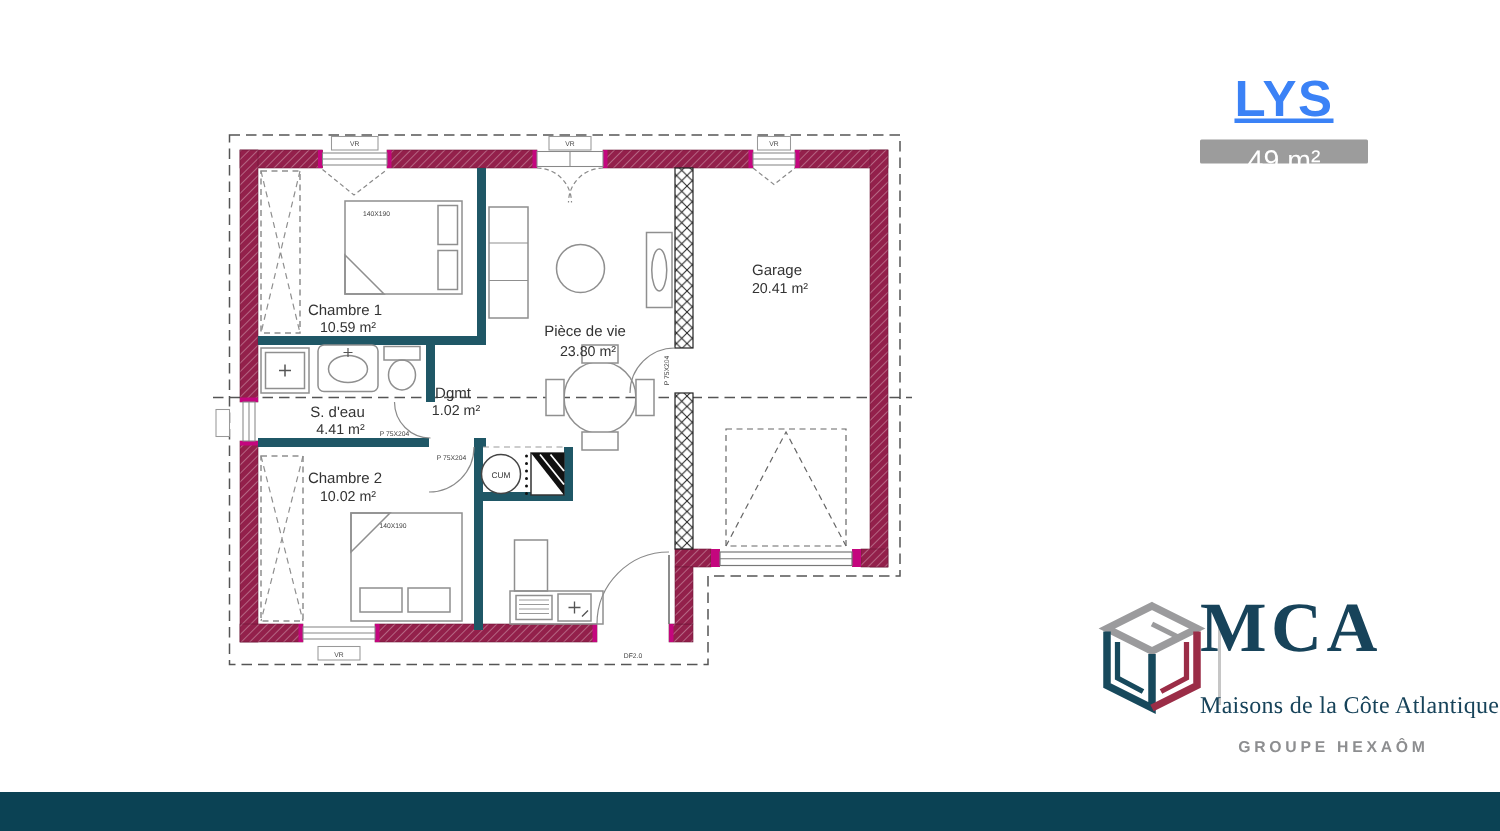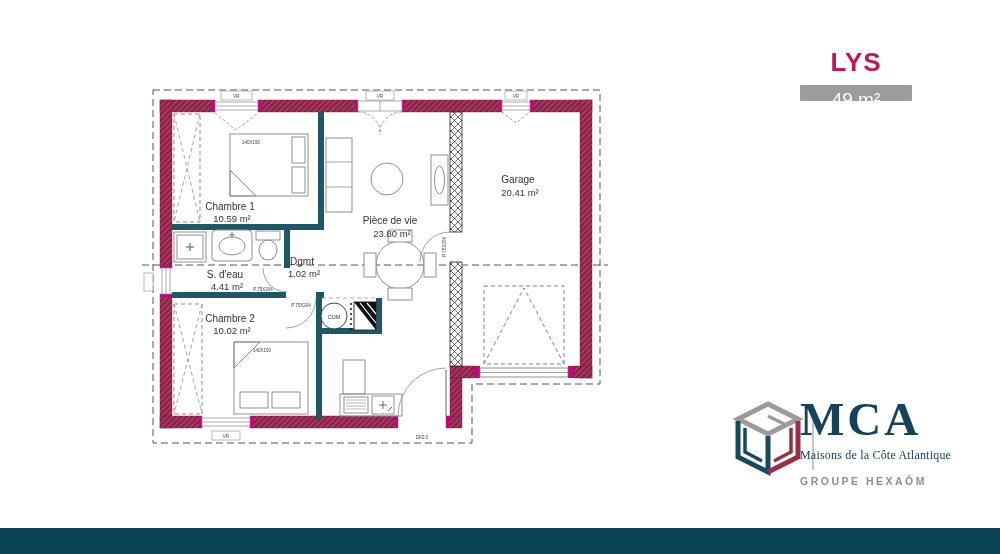--- a/index.html
+++ b/index.html
@@ -2,30 +2,30 @@
 <html><head>
 <meta charset="utf-8">
 <style>
   html,body{margin:0;padding:0;}
   body{font-family:"Liberation Sans",sans-serif;}
   .canvas{position:relative;width:1000px;height:554px;background:#ffffff;overflow:hidden;}
   .abs{position:absolute;}
 
   
   .titleblock{left:800px;top:48px;width:112px;text-align:center;}
-  .plan-name{font-size:26px;font-weight:bold;color:#be185d;letter-spacing:1px;line-height:1.1;}
+  .plan-name{font-size:34px;font-weight:bold;color:#3b82f6;letter-spacing:1px;line-height:1.1;text-decoration:underline;}
   .area-badge{margin-top:8px;background:#9c9c9c;color:#ffffff;font-size:19px;height:16px;line-height:30px;border-radius:1px;}
 
   
   .brand-cube{left:732px;top:400px;}
   .brand-divider{left:812px;top:408px;width:2px;height:62px;background:#c6c6c6;}
   .brand-text{left:800px;top:394px;width:178px;}
   .brand-name{font-family:"Liberation Serif",serif;font-size:47px;font-weight:600;color:#17435a;letter-spacing:3px;line-height:1.1;}
-  .brand-tagline{font-family:"Liberation Serif",serif;font-size:12px;color:#17435a;margin-top:2px;letter-spacing:.2px;white-space:nowrap;}
-  .brand-group{font-size:10.5px;font-weight:bold;color:#8d8e90;letter-spacing:2.5px;margin-top:12px;text-align:left;white-space:nowrap;}
+  .brand-tagline{font-family:"Liberation Serif",serif;font-size:16px;color:#17435a;margin-top:16px;letter-spacing:.2px;white-space:nowrap;}
+  .brand-group{font-size:10.5px;font-weight:bold;color:#8d8e90;letter-spacing:2.5px;margin-top:12px;text-align:center;white-space:nowrap;}
 
   .footer-bar{left:0;bottom:0;width:1000px;height:26px;background:#0b4254;}
 
   
   .plan{left:140px;top:82px;}
   .roomname{font-size:10px;fill:#333;font-family:"Liberation Sans",sans-serif;}
   .roomarea{font-size:9.5px;fill:#333;font-family:"Liberation Sans",sans-serif;}
   .tiny{font-size:4.5px;fill:#444;font-family:"Liberation Sans",sans-serif;}
   .furn{fill:none;stroke:#8f8f8f;stroke-width:1;}
   .furn2{fill:#ffffff;stroke:#8f8f8f;stroke-width:1;}

